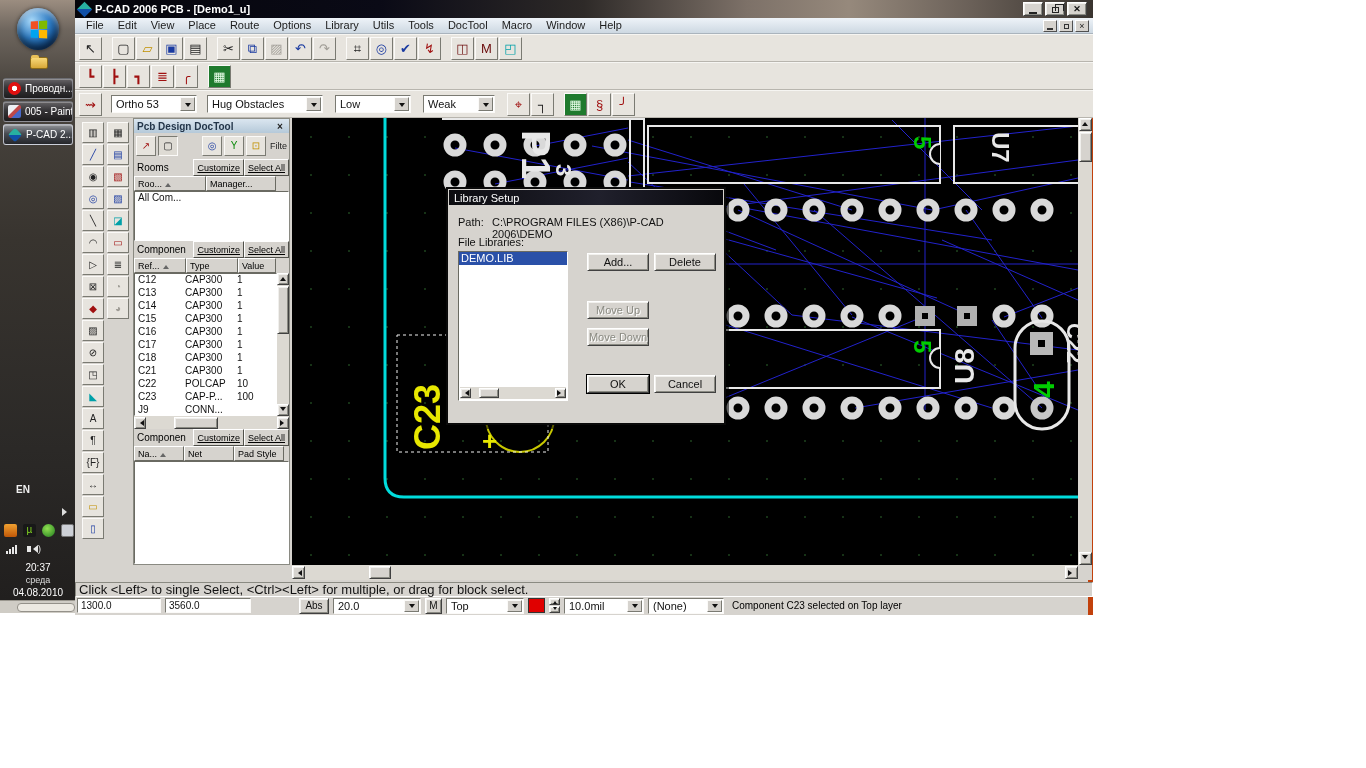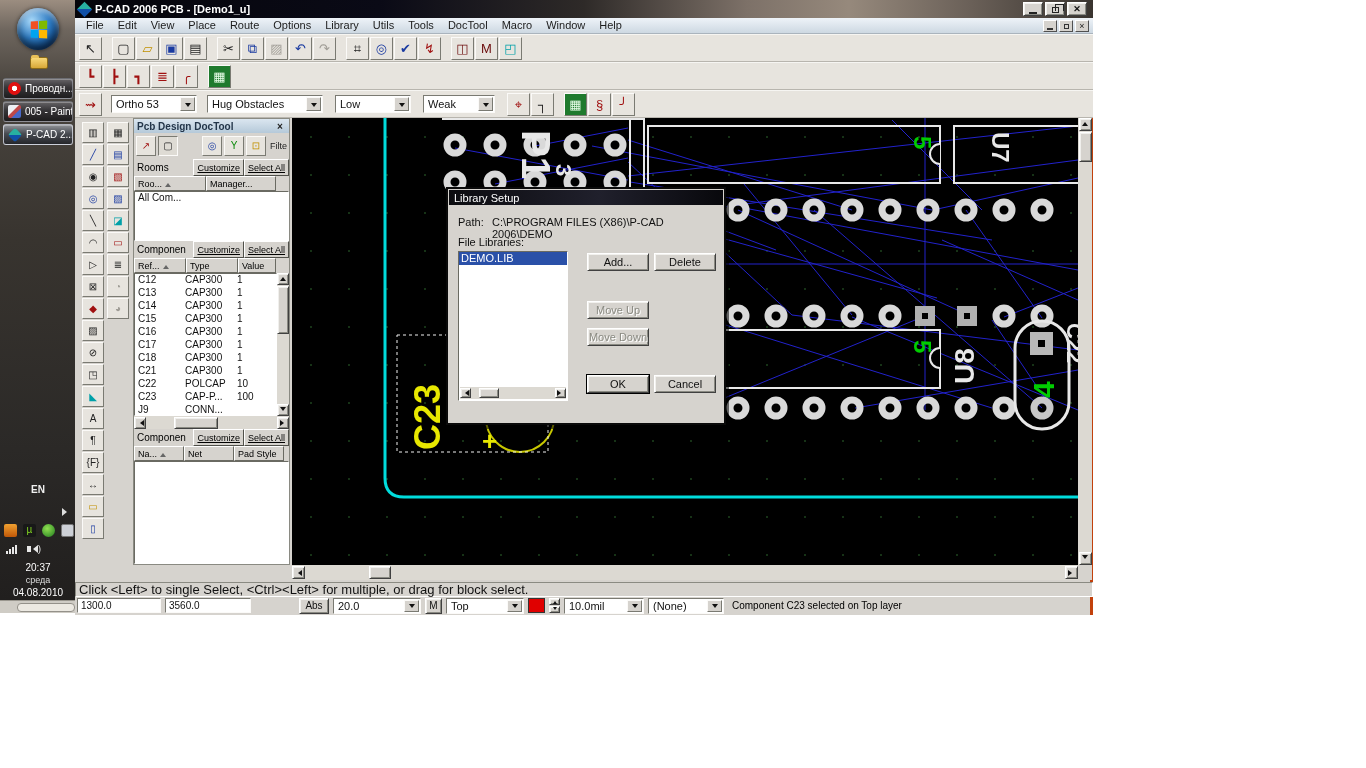--- a/index.html
+++ b/index.html
@@ -18,42 +18,42 @@
   .folder{position:absolute;left:30px;top:57px;width:18px;height:12px;background:linear-gradient(#f8d878,#d8a838);border-radius:2px;border:1px solid #8a6a18}
   .folder::before{content:"";position:absolute;left:0;top:-3px;width:8px;height:3px;background:#e8c058;border-radius:2px 2px 0 0}
   #task-buttons{position:absolute;left:0;top:76px;width:76px}
   .task-btn{height:21px;margin:2px 3px;border-radius:3px;border:1px solid rgba(200,205,215,.45);background:linear-gradient(180deg,rgba(125,125,135,.55),rgba(45,45,52,.65) 45%,rgba(14,14,18,.72));color:#fff;font-size:10px;display:flex;align-items:center;gap:4px;padding:0 4px;box-shadow:inset 0 1px 0 rgba(255,255,255,.28);white-space:nowrap;overflow:hidden}
   .task-btn.active{background:linear-gradient(180deg,rgba(175,180,190,.72),rgba(75,80,90,.78) 45%,rgba(32,34,40,.85));border-color:rgba(225,230,240,.75)}
   .tb-ico{flex:0 0 auto;width:13px;height:13px;border-radius:2px}
   .ic-opera .tb-ico{background:radial-gradient(circle at 50% 48%,#fff 0 26%,#e01010 30% 100%);border-radius:50%}
   .ic-paint .tb-ico{background:linear-gradient(135deg,#eef0f4 0 40%,#c04848 45% 60%,#4868c8 65%)}
   .ic-pcad .tb-ico{background:linear-gradient(135deg,#28b0a0 50%,#1050a8 50%);transform:rotate(45deg);width:10px;height:10px;margin:0 2px}
   #tray{position:absolute;left:0;bottom:0;width:76px;color:#fff}
-  #lang-ind{position:absolute;left:0;top:-116px;width:76px;text-align:center;font-size:10px;font-weight:bold;color:#f0f0f0}
+  #lang-ind{position:absolute;left:16px;top:-116px;width:76px;text-align:left;font-size:10px;font-weight:bold;color:#f0f0f0}
   .tray-expand{position:absolute;right:5px;top:-92px;width:0;height:0;border:4px solid transparent;border-left:5px solid #ddd}
   #tray-icons{position:absolute;left:4px;top:-76px;display:flex;gap:6px}
   .tray-i{width:13px;height:13px;border-radius:2px}
   .tray-mail{background:linear-gradient(#f0a030,#c05808)}
   .tray-ut{background:#181818;color:#7fd020;font-size:10px;line-height:12px;text-align:center}
   .tray-av{background:radial-gradient(circle at 40% 35%,#90e050,#1f7a1f);border-radius:50%}
   .tray-win{background:#cdd0d6;border:1px solid #777}
   #tray-row2{position:absolute;left:6px;top:-56px;display:flex;gap:10px;align-items:flex-end}
   .bars{display:flex;gap:1px;align-items:flex-end}
   .bars i{width:2px;background:#e8e8e8;display:block}
   .spk{display:flex;align-items:center;color:#e8e8e8;font-size:9px}
   .spk b{width:4px;height:6px;background:#e8e8e8;display:block}
   .spk i{width:0;height:0;border:4px solid transparent;border-right:5px solid #e8e8e8;margin-left:-2px}
   #clock{position:absolute;left:0;top:-38px;width:76px;text-align:center;font-size:10px;color:#fff}
   #weekday{position:absolute;left:0;top:-25px;width:76px;text-align:center;font-size:9px;color:#ddd}
   #tdate{position:absolute;left:0;top:-13px;width:76px;text-align:center;font-size:10px;color:#fff}
   #artifact{left:0;top:600px;width:90px;height:13px;background:#cfccc5;border-top:1px solid #9a978f;z-index:6}
   #artifact i{position:absolute;left:17px;top:2px;width:58px;height:9px;background:#ece9e2;border:1px solid #94918a;border-radius:4px}
 
   
-  #app{left:75px;top:0;width:1018px;height:615px;background:#d6d3ce;border-right:3px solid #c2410c;z-index:10}
+  #app{left:75px;top:0;width:1018px;height:615px;background:#d6d3ce;border-right:5px solid #c2410c;z-index:10}
   #titlebar{left:0;top:0;width:1018px;height:18px;background:linear-gradient(90deg,#05050b 0%,#0a0a16 30%,#2e2a28 50%,#7d7168 66%,#96897c 76%,#6a6058 88%,#39342f 100%);display:flex;align-items:center;color:#fff;font-size:11px;font-weight:bold;padding-left:4px;gap:5px}
   .app-ico{width:11px;height:11px;background:linear-gradient(135deg,#28b0a0 50%,#1050a8 50%);transform:rotate(45deg);flex:0 0 auto}
   #win-controls{position:absolute;right:6px;top:2px;display:flex;gap:2px}
   .wbtn{width:20px;height:14px;background:#d6d3ce;border:1px solid;border-color:#fff #404040 #404040 #fff;box-shadow:inset 1px 1px 0 #f2f1ee,inset -1px -1px 0 #8a8a82;display:flex;align-items:center;justify-content:center;font-size:9px;color:#111;font-weight:bold}
   .g-min{width:8px;height:2px;background:#222;margin-top:7px}
   .g-rest{width:7px;height:6px;border:1px solid #222;position:relative;margin-top:2px}
   .g-rest::before{content:"";position:absolute;left:2px;top:-4px;width:7px;height:6px;border:1px solid #222;border-bottom:none}
   #menubar{left:0;top:18px;width:1018px;height:16px;background:linear-gradient(180deg,#eef3f8,#cdd8e2);display:flex;font-size:11px;color:#1c1c1c;padding-left:4px;border-bottom:1px solid #aab4bd}
   .mitem{padding:0 7px;line-height:15px}
   #mdi-controls{position:absolute;right:4px;top:2px;display:flex;gap:2px}

